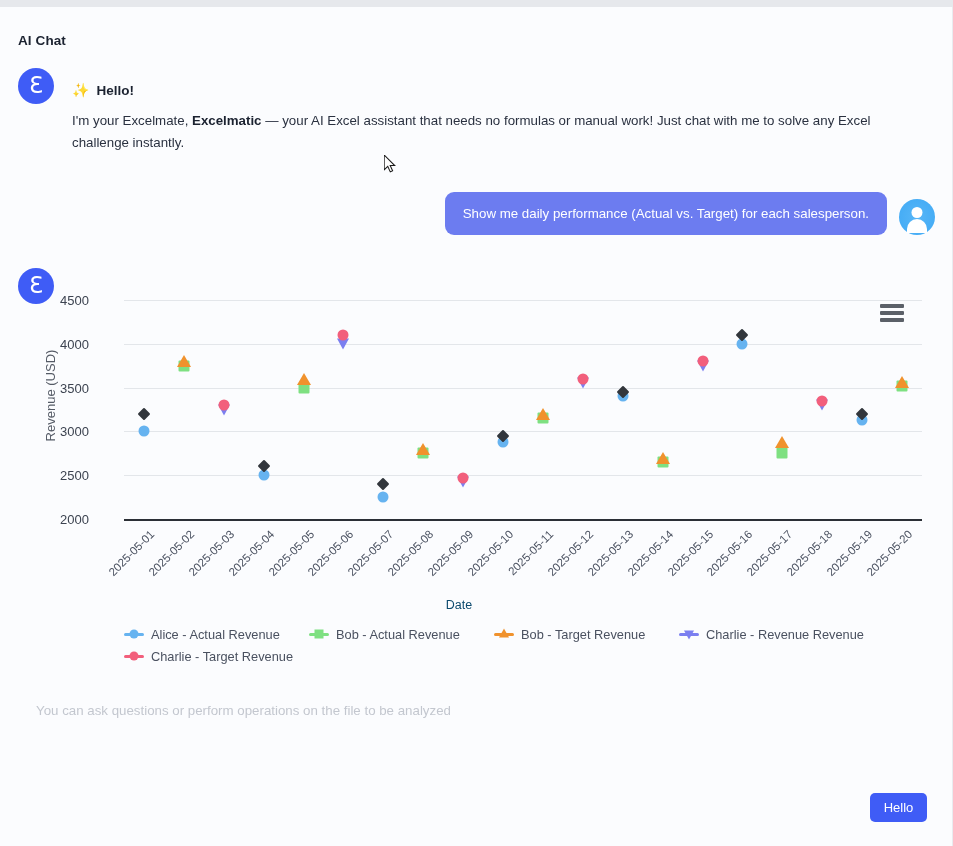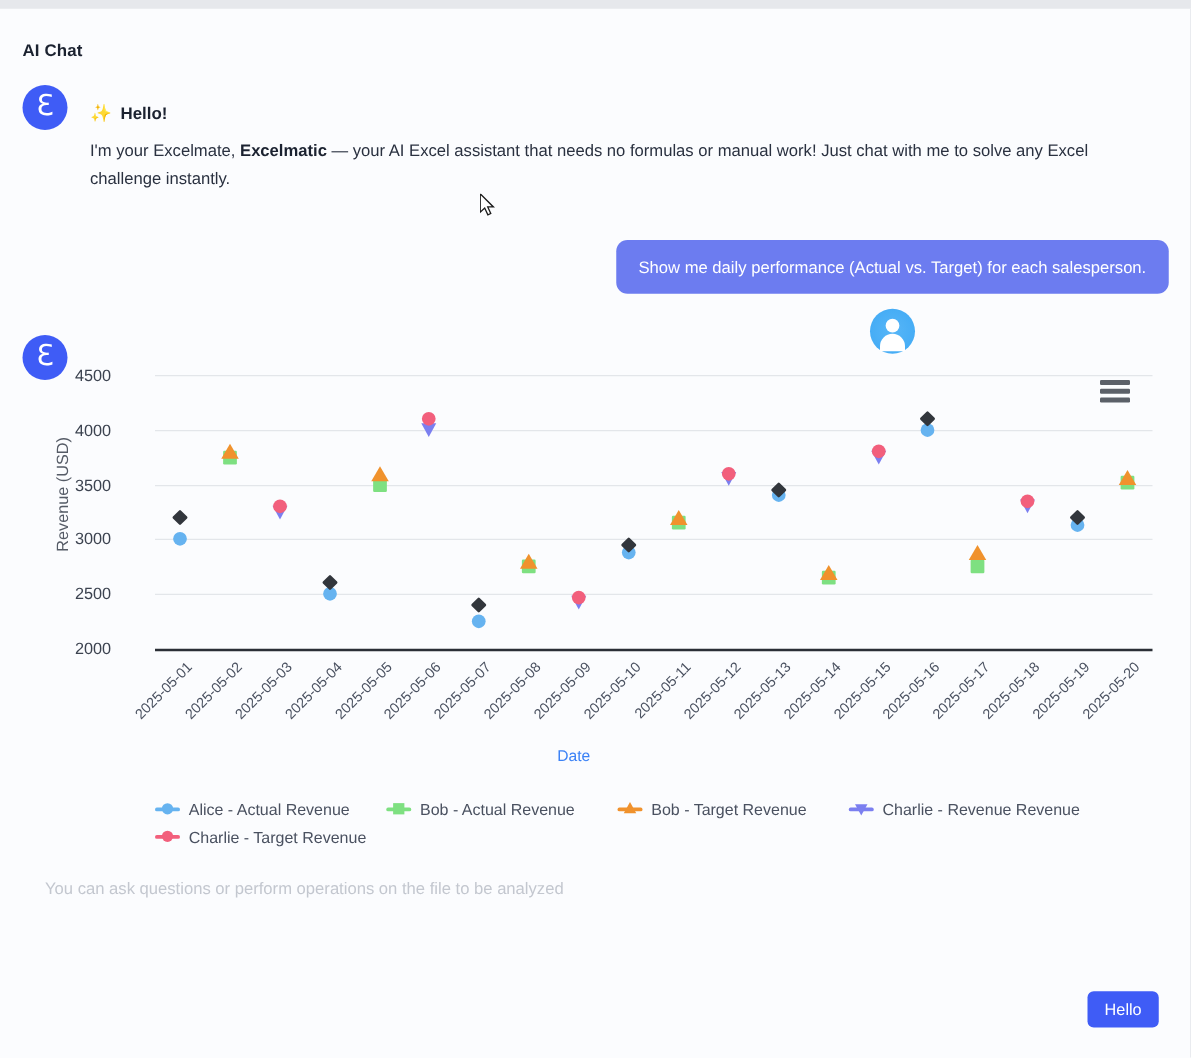--- a/index.html
+++ b/index.html
@@ -25,21 +25,21 @@
   .avatar-bot span{display:block;margin-top:-2px;}
   #bot1{left:18px;top:68px;}
   #bot2{left:18px;top:268px;}
 
   .msg-hello{position:absolute;left:72px;top:82px;width:845px;}
   .hello-line{font-size:13.5px;font-weight:bold;color:#1b2230;display:flex;align-items:center;gap:7px;}
   .spark{font-size:14px;}
   .hello-body{margin-top:12px;font-size:13.3px;line-height:1.62;color:#2a3140;max-width:840px;}
   .hello-body b{font-weight:bold;color:#1b2230;margin-top:20px;}
 
-  .user-row{position:absolute;right:18px;top:192px;display:flex;align-items:center;gap:12px;flex-direction:column;}
+  .user-row{position:absolute;right:18px;top:192px;display:flex;align-items:flex-end;gap:12px;}
   .bubble{
     background:#6c7cf0;color:#fff;border-radius:9px;
     padding:13px 18px;font-size:13.3px;line-height:1.3;max-width:470px;
   }
   .avatar-user{
     width:36px;height:36px;border-radius:50%;
     background:#3fa9f5;display:block;position:relative;flex:0 0 36px;
     background:radial-gradient(circle at 50% 50%, #57b6f7 0%, #3fa9f5 100%);
   }
   .avatar-user .head{position:absolute;left:50%;top:8px;transform:translateX(-50%);width:11px;height:11px;border-radius:50%;background:#fff;}
@@ -55,30 +55,30 @@
   .axisline{position:absolute;left:0;width:100%;height:2px;background:#2b2f36;}
   .ytick{position:absolute;right:802px;transform:translateY(-50%);font-size:13px;color:#3c4350;white-space:nowrap;text-align:left;width:60px;}
   .ylabel{
     position:absolute;left:-10px;top:110px;transform:rotate(-90deg) translate(-50%,0);transform-origin:left center;
     font-size:13px;color:#555b66;white-space:nowrap;
   }
   .xtick{
     position:absolute;top:228px;font-size:11.5px;color:#4a5160;white-space:nowrap;
     transform-origin:right top;transform:rotate(-45deg);text-align:right;
   }
-  .xlabel{position:absolute;top:320px;left:0;width:798px;text-align:center;font-size:12.5px;color:#3b82f6;}
+  .xlabel{position:absolute;top:320px;left:0;width:798px;text-align:center;font-size:12.5px;color:#0c4a6e;}
 
   .pt{position:absolute;transform:translate(-50%,-50%);}
   .pt.circle{width:11px;height:11px;border-radius:50%;}
   .pt.diamond{width:9px;height:9px;transform:translate(-50%,-50%) rotate(45deg);border-radius:1px;}
   .pt.square{width:11px;height:11px;border-radius:1px;}
   .pt.tri-up{width:0;height:0;border-left:7px solid transparent;border-right:7px solid transparent;border-bottom:12px solid #f0922d;background:none!important;}
   .pt.tri-down{width:0;height:0;border-left:6px solid transparent;border-right:6px solid transparent;border-top:11px solid #7b7ff0;background:none!important;}
 
-  .legend{position:absolute;left:64px;top:358px;width:816px;display:flex;flex-wrap:wrap;}
+  .legend{position:absolute;left:64px;top:345px;width:816px;display:flex;flex-wrap:wrap;}
   .legend-item{display:flex;align-items:center;gap:7px;font-size:12.8px;color:#4a5160;width:185px;height:22px;cursor:pointer;}
   .lg-mark{position:relative;width:20px;height:12px;flex:0 0 20px;}
   .lg-mark .bar{position:absolute;left:0;top:5px;width:20px;height:2.5px;border-radius:2px;}
   .lg-mark .sym{position:absolute;left:50%;top:50%;transform:translate(-50%,-50%);}
   .sym.circle{width:9px;height:9px;border-radius:50%;}
   .sym.diamond{width:7.5px;height:7.5px;transform:translate(-50%,-50%) rotate(45deg);}
   .sym.square{width:9px;height:9px;}
   .sym.tri-up{width:0;height:0;border-left:5px solid transparent;border-right:5px solid transparent;border-bottom:9px solid #f0922d;transform:translate(-50%,-60%);}
   .sym.tri-down{width:0;height:0;border-left:5px solid transparent;border-right:5px solid transparent;border-top:9px solid #7b7ff0;transform:translate(-50%,-40%);}
 

